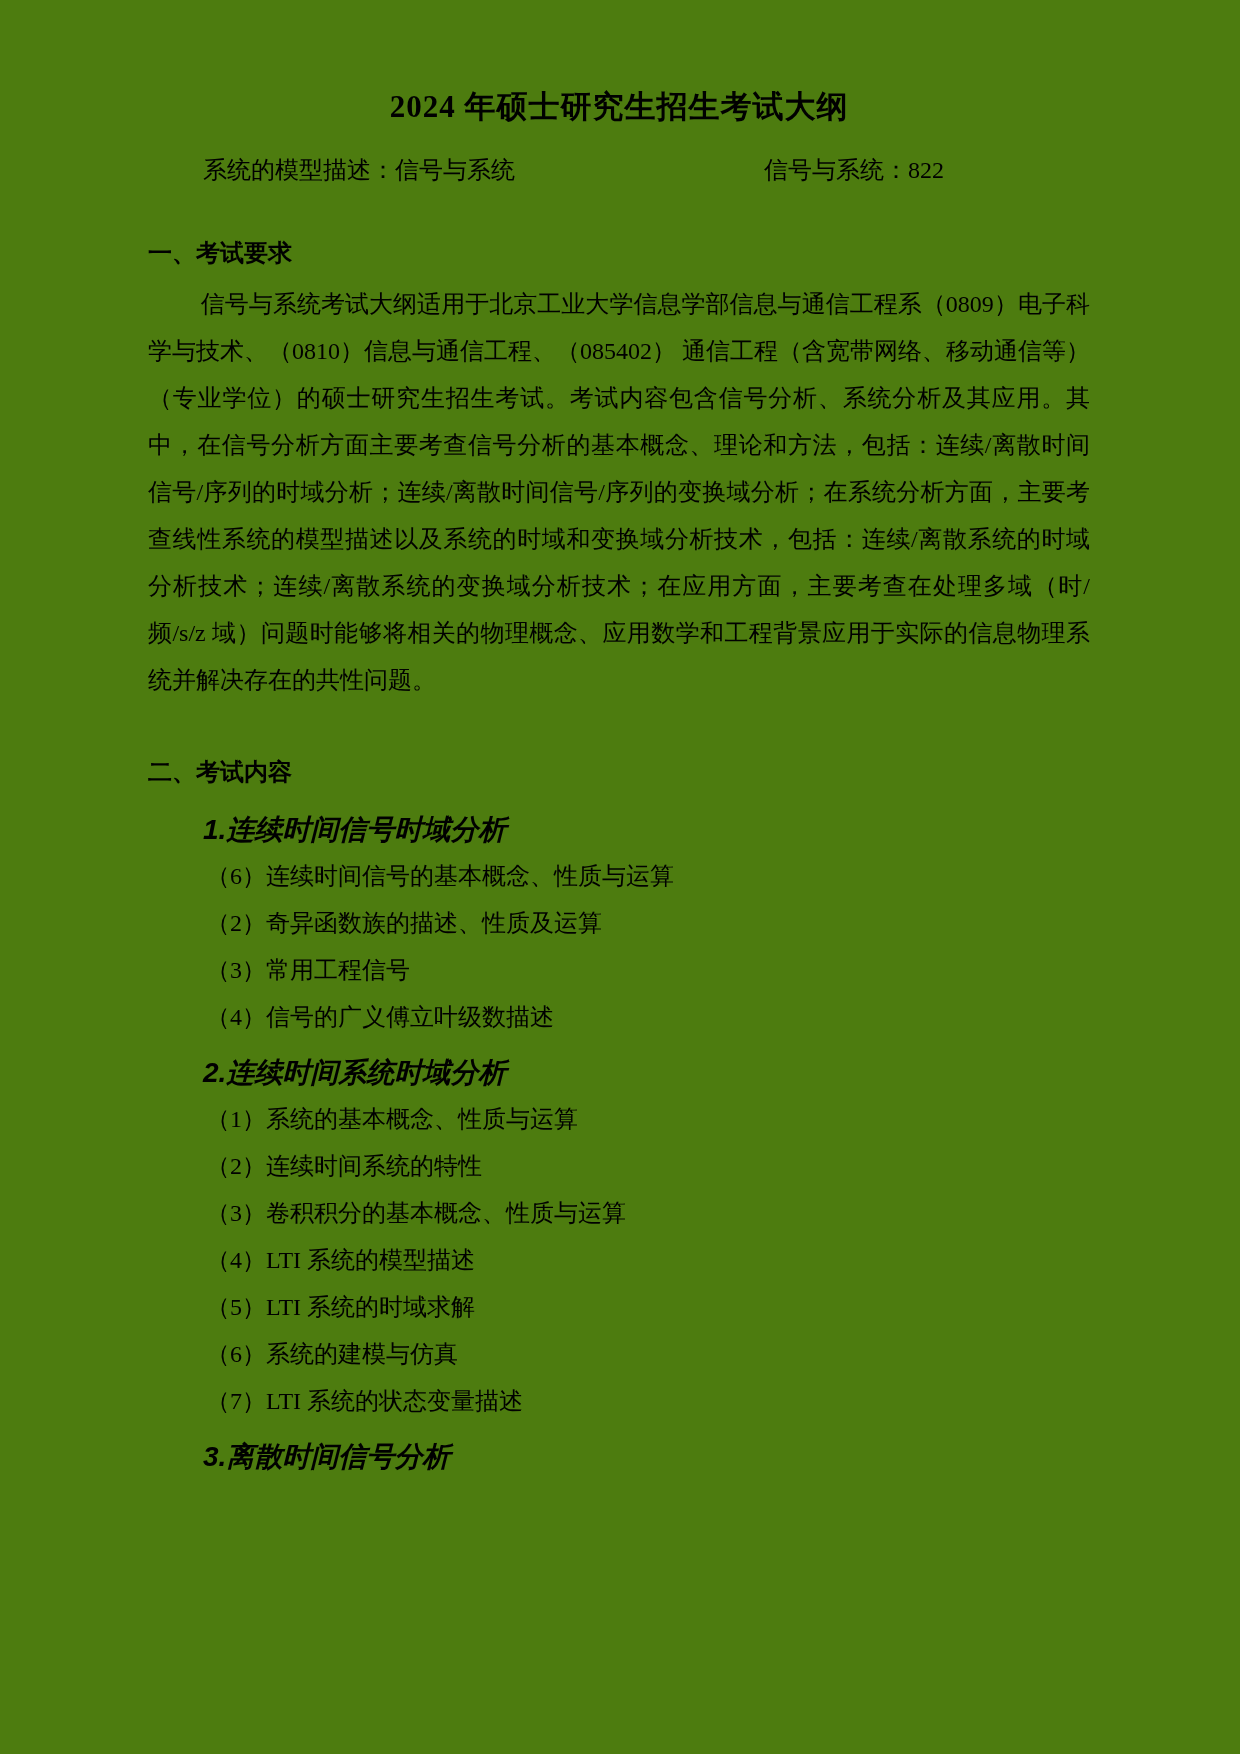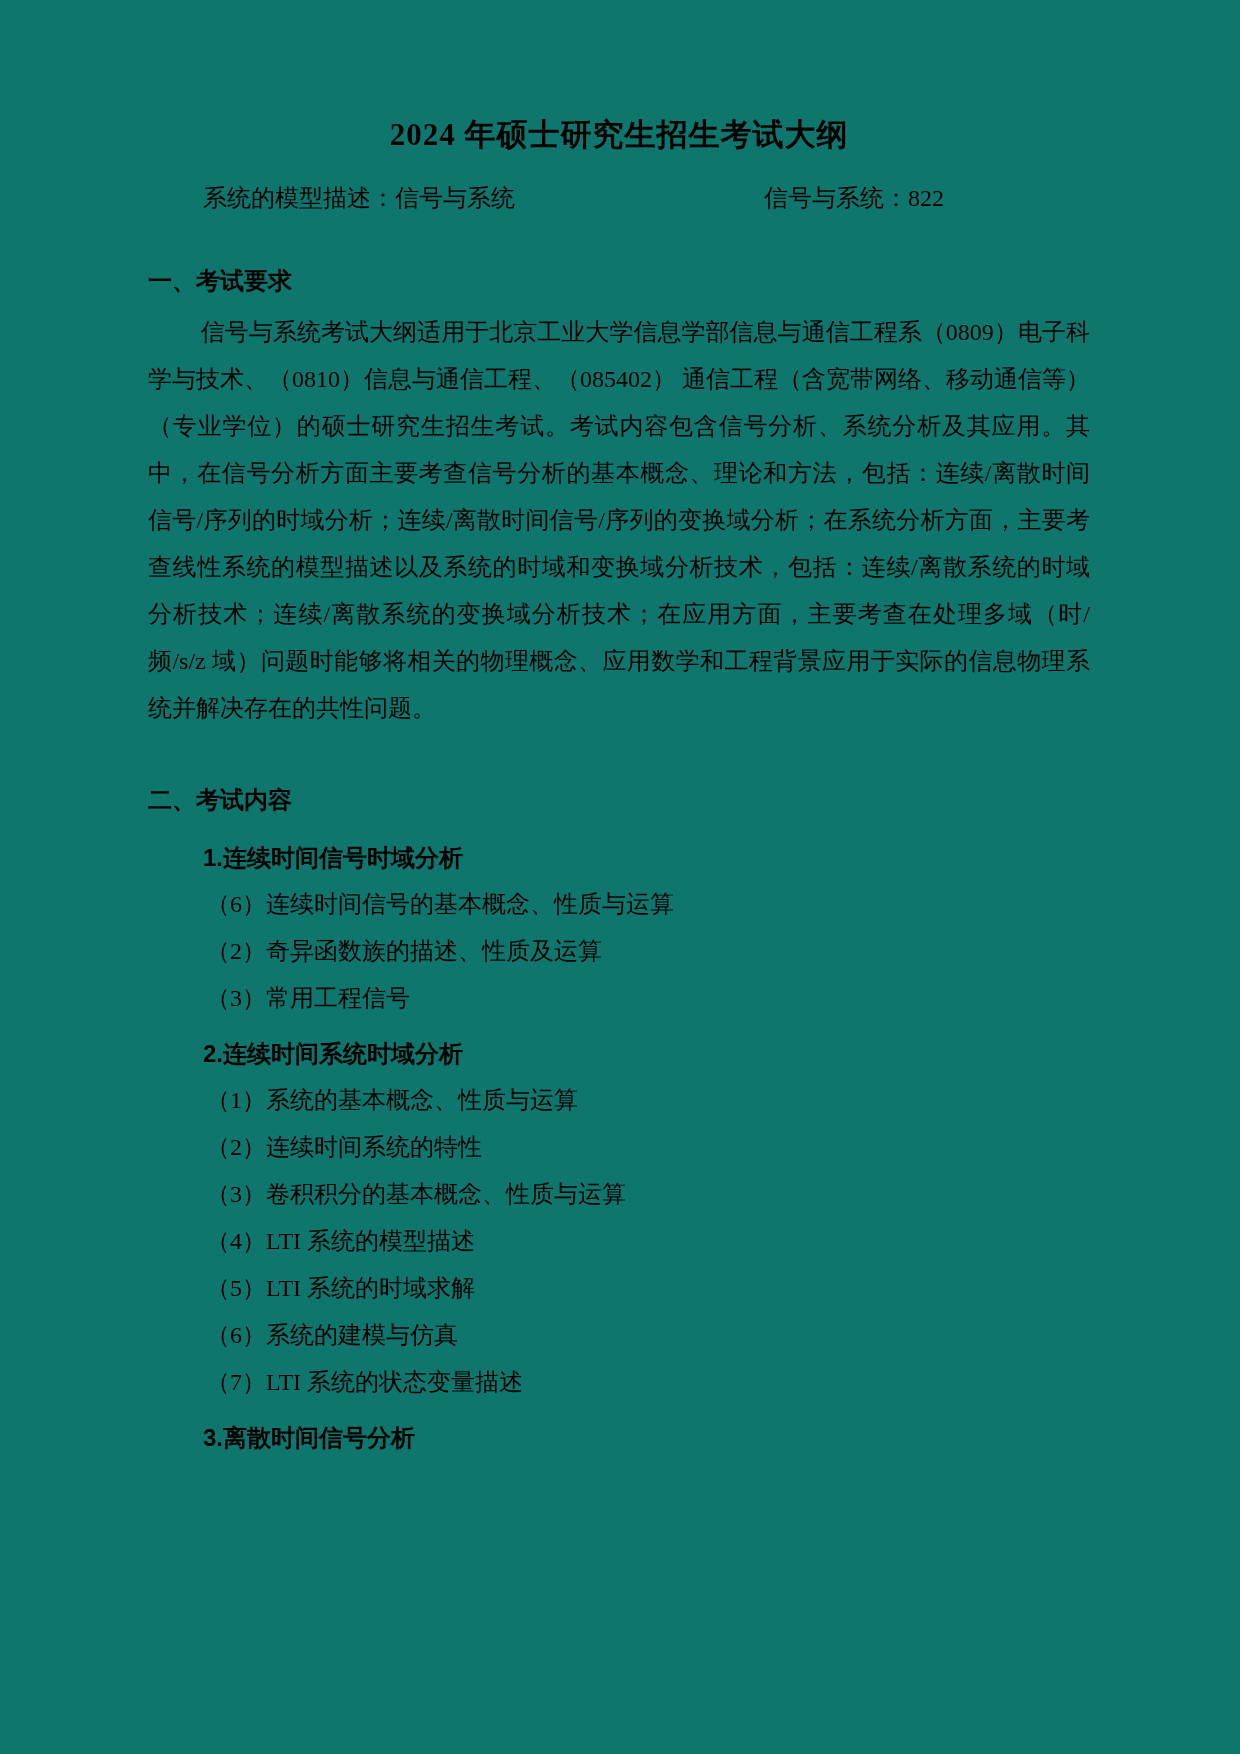--- a/index.html
+++ b/index.html
@@ -11,22 +11,22 @@
     width: 1240px;
     height: 1754px;
     overflow: hidden;
     color: #000000;
     font-family: "Liberation Serif", "DejaVu Serif", serif;
   }
   .page {
     box-sizing: border-box;
     width: 1240px;
     height: 1754px;
-    padding: 116px 150px 0 148px;
-    background: #0f766e;
+    padding: 88px 150px 0 148px;
+    background: #4d7c0f;
   }
   .doc-title {
     margin: 0;
     text-align: center;
     font-size: 31px;
     font-weight: bold;
     line-height: 38px;
     letter-spacing: 1px;
   }
   .subject-row {
@@ -62,24 +62,25 @@
     margin: 10px 0 0 0;
     font-size: 24px;
     line-height: 47px;
     text-align: justify;
     text-indent: 2.2em;
     font-family: Liberation Serif, serif;
   }
   .topic { margin: 0; }
   .topic-title {
     margin: 16px 0 0 55px;
-    font-size: 24px;
+    font-size: 28px;
     font-weight: bold;
     line-height: 47px;
     font-family: "Liberation Sans", "DejaVu Sans", sans-serif;
+    font-style: italic;
   }
   .topic-title.follow {
     margin-top: 8px;
   }
   .topic-item {
     margin: 0 0 0 58px;
     font-size: 24px;
     line-height: 47px;
   }
 </style>
@@ -99,20 +100,21 @@
 
   <p class="requirements-paragraph">信号与系统考试大纲适用于北京工业大学信息学部信息与通信工程系（0809）电子科学与技术、（0810）信息与通信工程、（085402） 通信工程（含宽带网络、移动通信等）（专业学位）的硕士研究生招生考试。考试内容包含信号分析、系统分析及其应用。其中，在信号分析方面主要考查信号分析的基本概念、理论和方法，包括：连续/离散时间信号/序列的时域分析；连续/离散时间信号/序列的变换域分析；在系统分析方面，主要考查线性系统的模型描述以及系统的时域和变换域分析技术，包括：连续/离散系统的时域分析技术；连续/离散系统的变换域分析技术；在应用方面，主要考查在处理多域（时/频/s/z 域）问题时能够将相关的物理概念、应用数学和工程背景应用于实际的信息物理系统并解决存在的共性问题。</p>
 
   <h2 class="section-heading second">二、考试内容</h2>
 
   <div class="topic">
     <div class="topic-title">1.连续时间信号时域分析</div>
     <div class="topic-item">（6）连续时间信号的基本概念、性质与运算</div>
     <div class="topic-item">（2）奇异函数族的描述、性质及运算</div>
     <div class="topic-item">（3）常用工程信号</div>
+    <div class="topic-item">（4）信号的广义傅立叶级数描述</div>
   </div>
 
   <div class="topic">
     <div class="topic-title follow">2.连续时间系统时域分析</div>
     <div class="topic-item">（1）系统的基本概念、性质与运算</div>
     <div class="topic-item">（2）连续时间系统的特性</div>
     <div class="topic-item">（3）卷积积分的基本概念、性质与运算</div>
     <div class="topic-item">（4）LTI 系统的模型描述</div>
     <div class="topic-item">（5）LTI 系统的时域求解</div>
     <div class="topic-item">（6）系统的建模与仿真</div>

